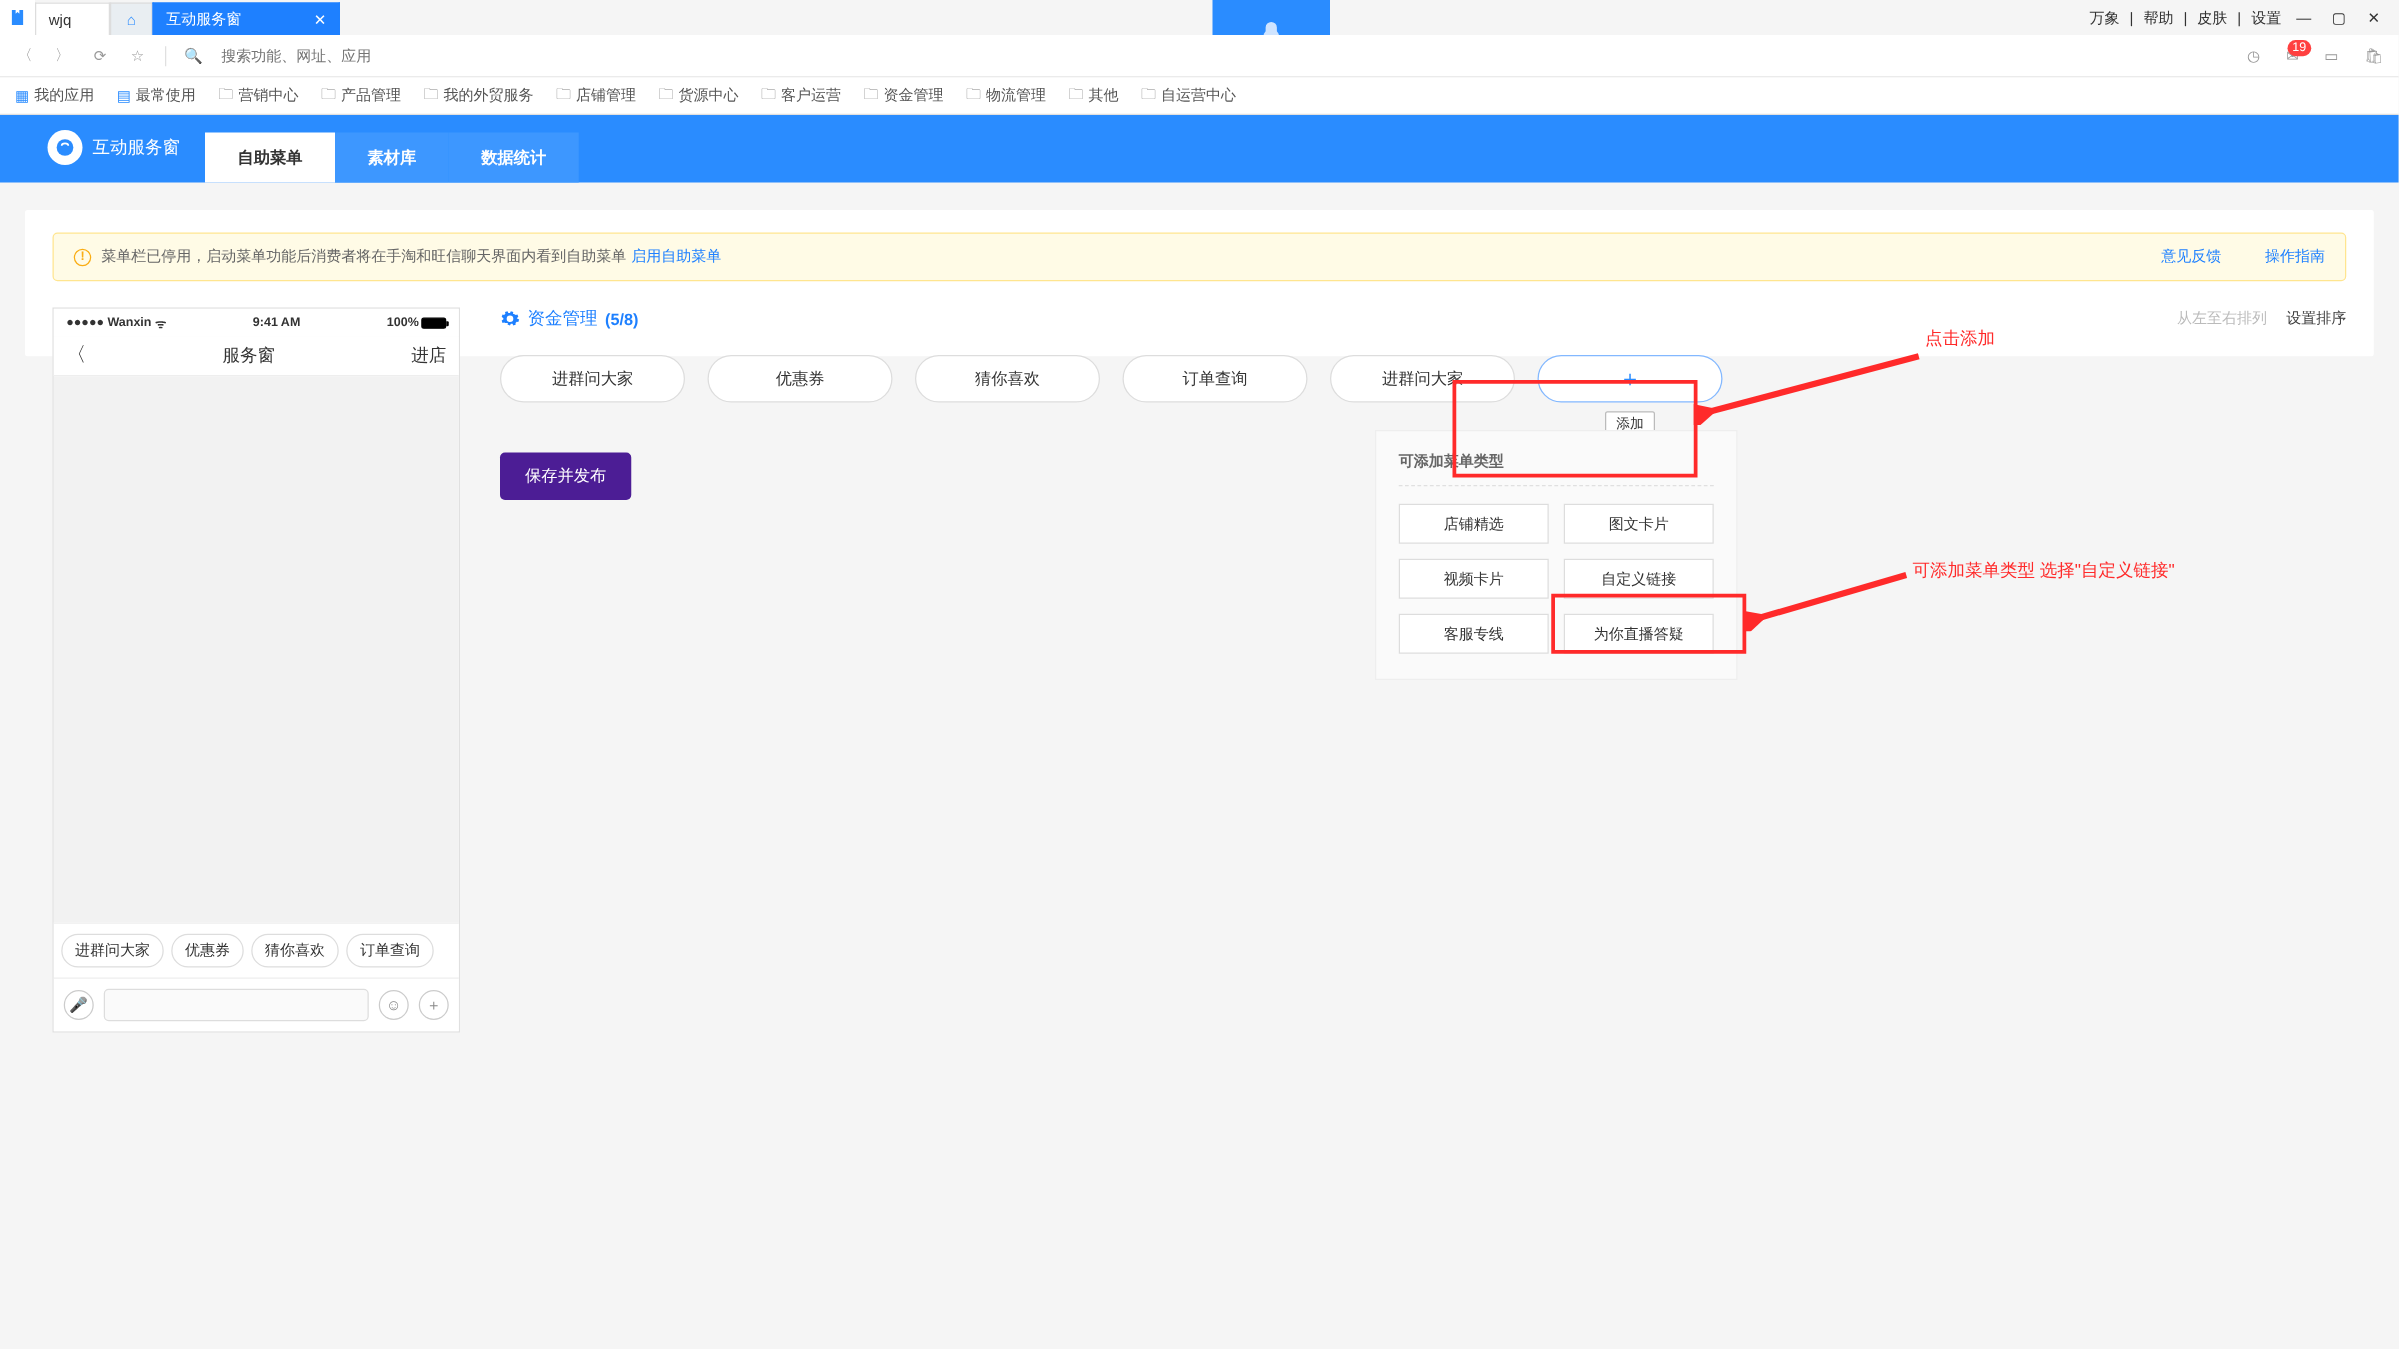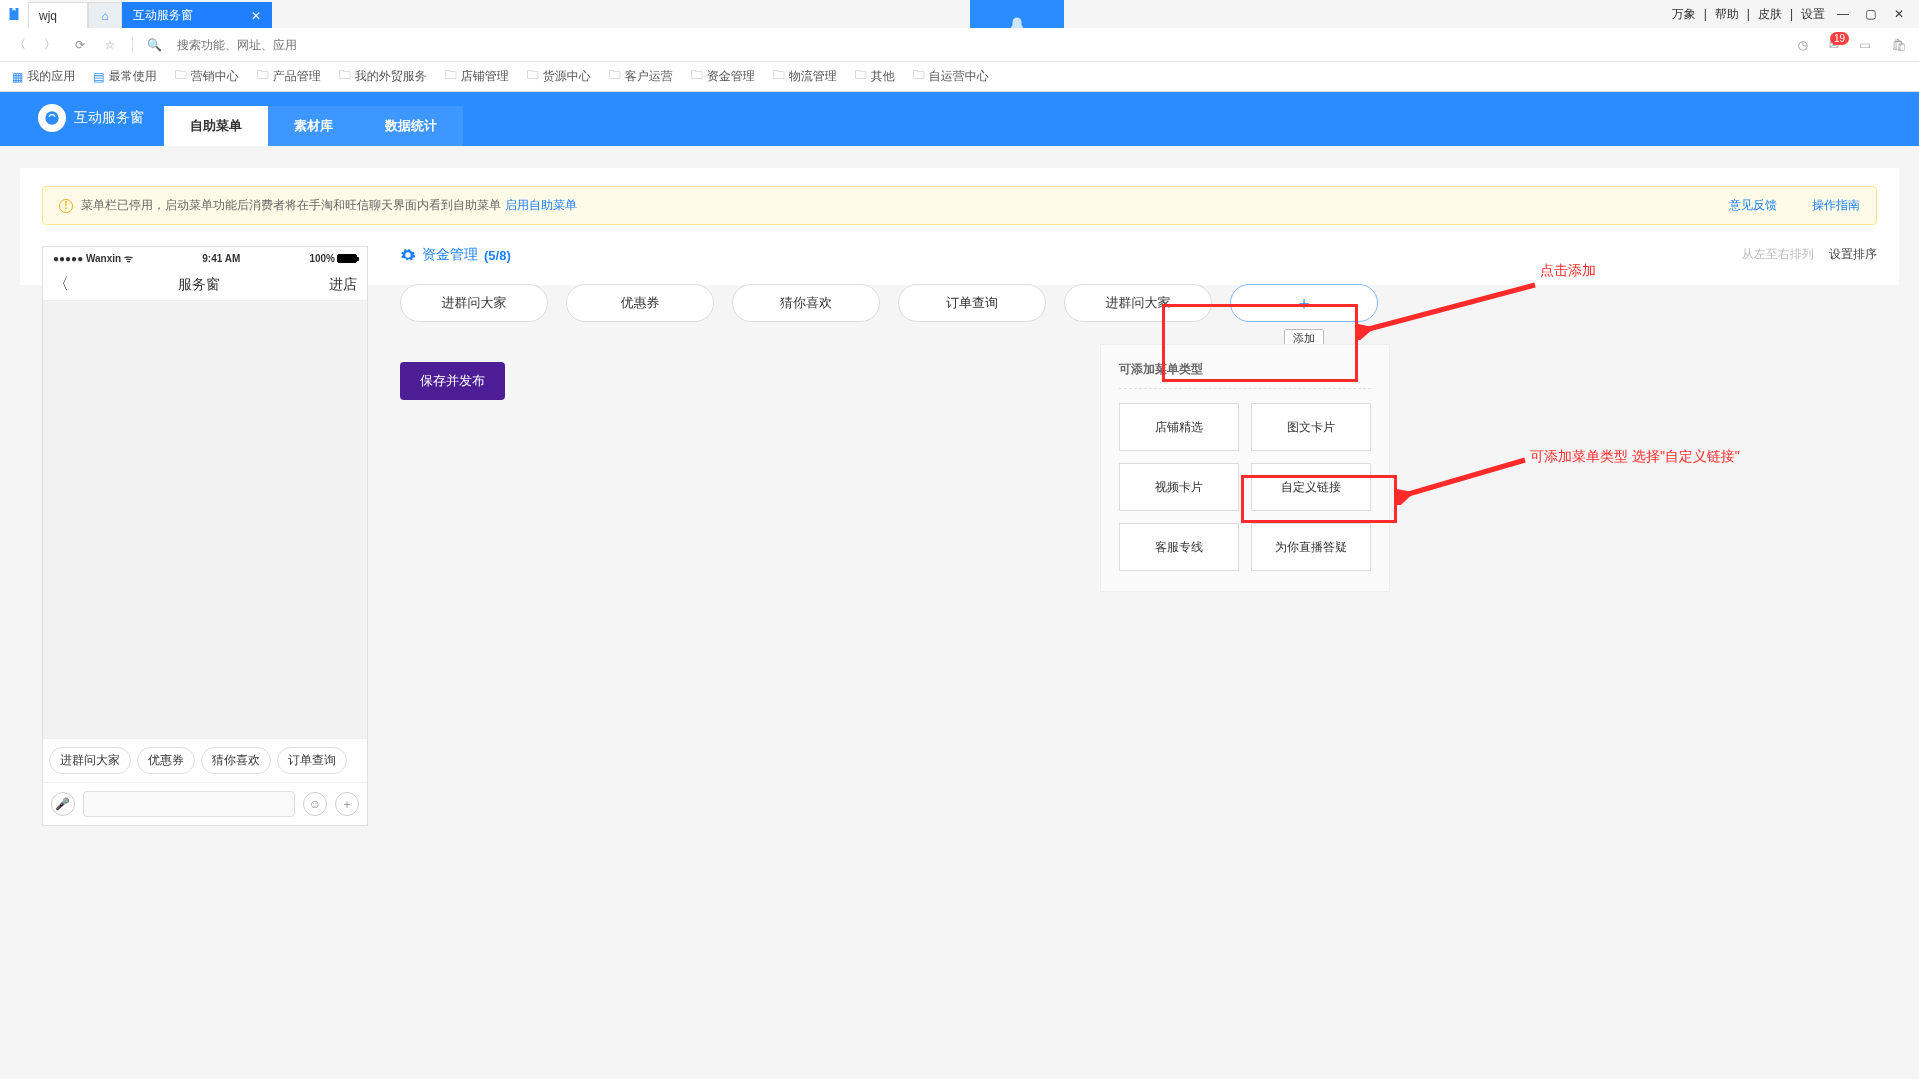--- a/index.html
+++ b/index.html
@@ -81,21 +81,21 @@
 .pill { width:148px; height:38px; border:1px solid #ddd; border-radius:20px; display:flex; align-items:center; justify-content:center; font-size:13px; color:#333; cursor:pointer; background:#fff;}
 .pill.add { border-color:#83b8ff; color:#2a8cff; position:relative;}
 .pill.add .plus-sign { font-size:18px; color:#2a8cff; }
 .pill.add .tooltip { position:absolute; top:44px; left:50%; transform:translateX(-50%); border:1px solid #bbb; background:#fff; padding:1px 8px; font-size:11px; color:#333; border-radius:2px;}
 .btn-primary { background:#4c1d95; color:#fff; border:none; border-radius:4px; padding:10px 20px; font-size:13px; cursor:pointer; }
 
 
 .menu-types { position:absolute; top:98px; left:700px; width:290px; background:#fafafa; border:1px solid #eee; padding:16px 18px 20px 18px; }
 .menu-types h4 { font-weight:bold; color:#666; font-size:12px; margin-bottom:14px; border-bottom:1px dashed #e0e0e0; padding-bottom:10px;}
 .menu-types .grid { display:grid; grid-template-columns:1fr 1fr; gap:12px; }
-.menu-types .opt { border:1px solid #ddd; background:#fff; height:48px; display:flex; align-items:center; justify-content:center; font-size:12px; color:#333; cursor:pointer; }
+.menu-types .opt { border:1px solid #ddd; background:#fff; height:32px; display:flex; align-items:center; justify-content:center; font-size:12px; color:#333; cursor:pointer; }
 
 
 .redbox { position:absolute; border:3px solid #ff2a2a; pointer-events:none; }
 .redlabel { position:absolute; color:#ff2a2a; font-size:14px; pointer-events:none; }
 .arrow { position:absolute; pointer-events:none; }
 
 </style>
 </head>
 <body>
 

